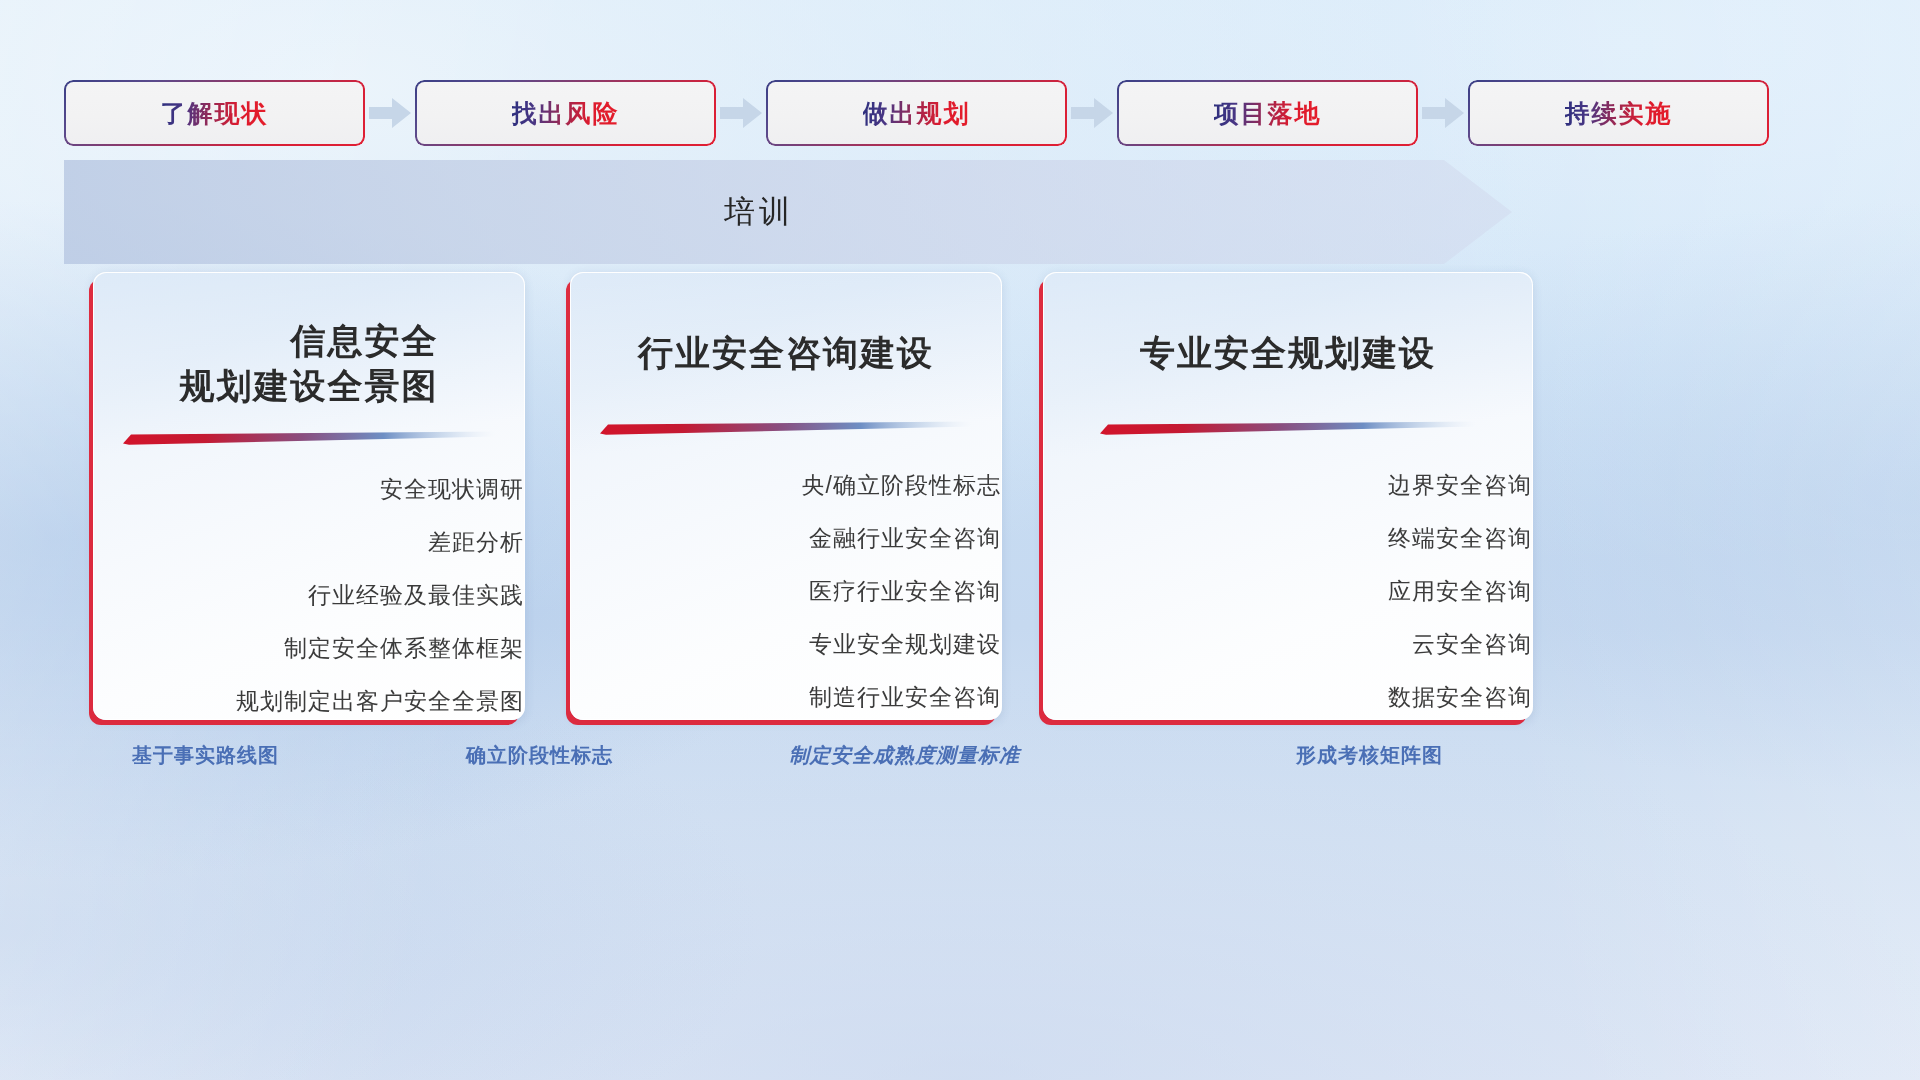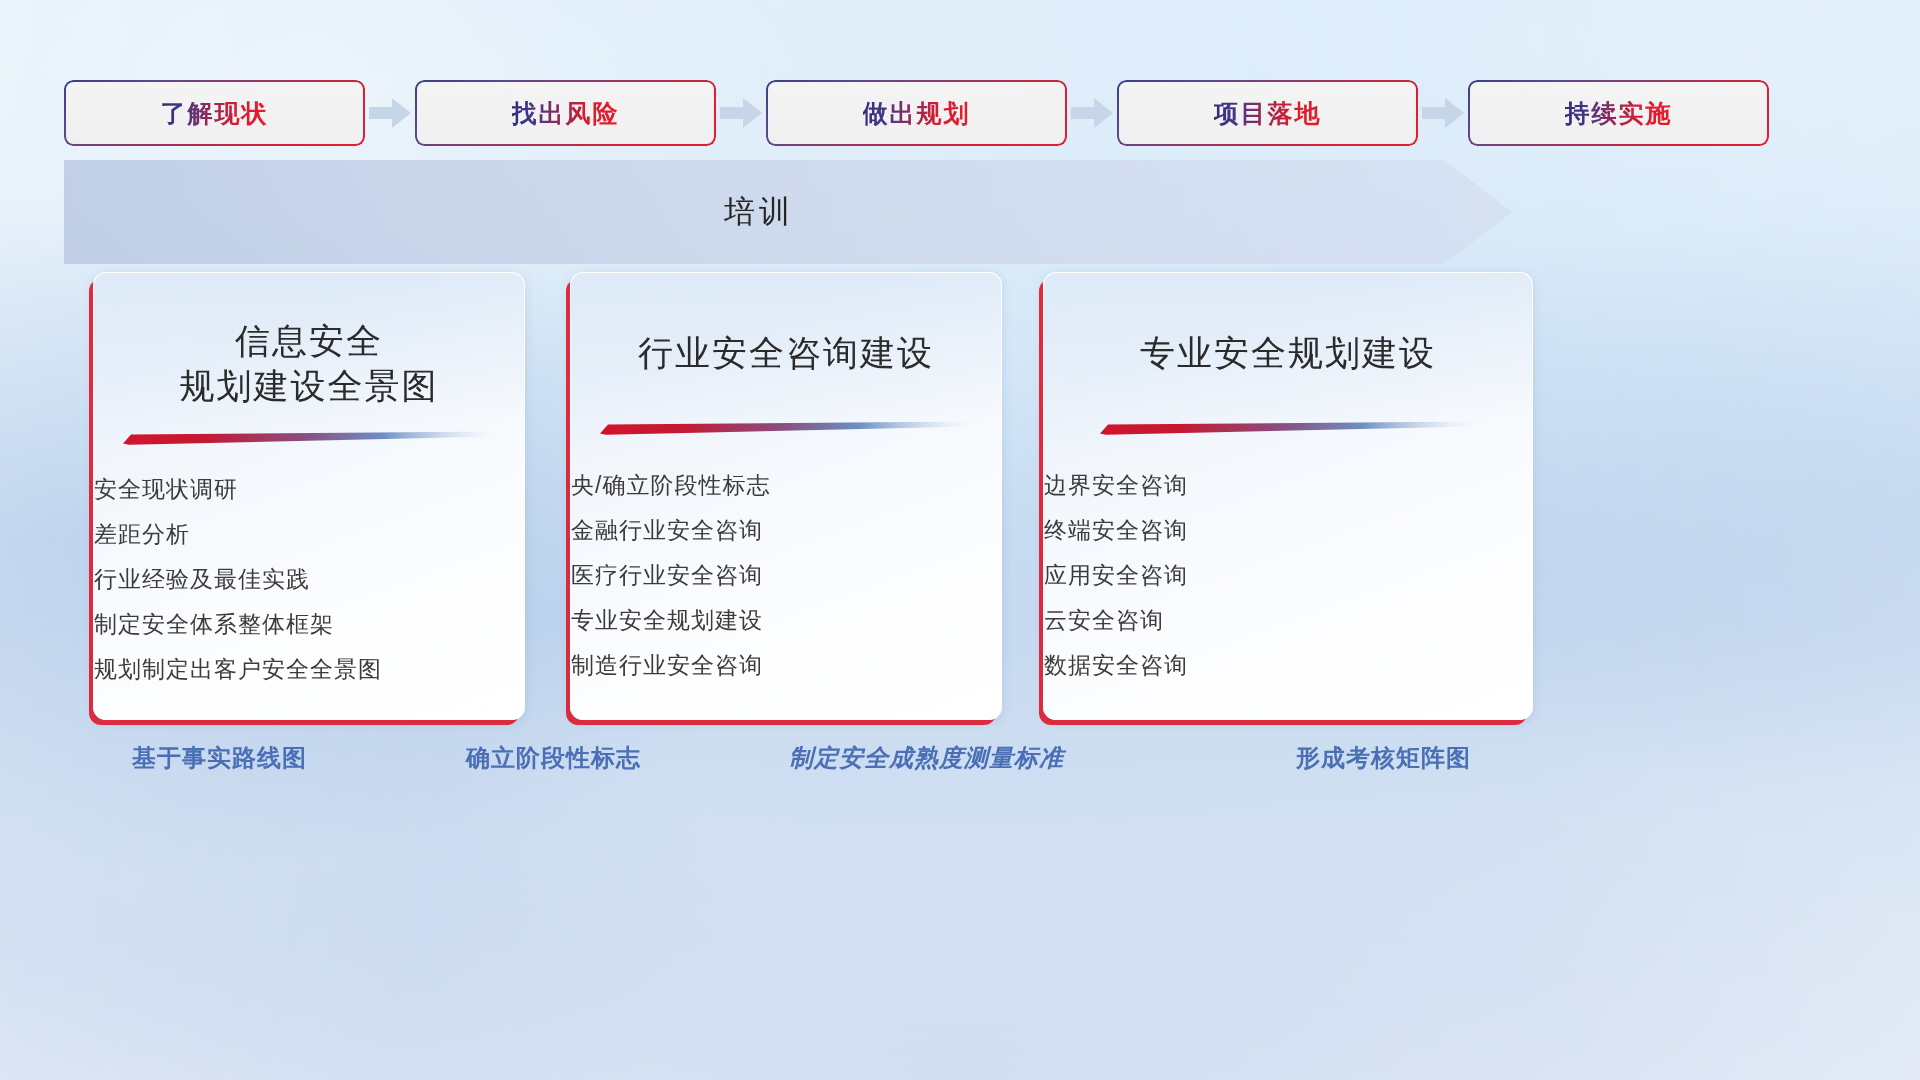--- a/index.html
+++ b/index.html
@@ -109,50 +109,50 @@
     background:linear-gradient(175deg, rgba(185,212,240,.35) 0%, rgba(255,255,255,0) 38%);
     pointer-events:none;
   }
   .card-1{ left:93px; }
   .card-2{ left:570px; }
   .card-3{ left:1043px; width:490px; }
 
   .card-inner{ position:relative; z-index:2; height:100%; display:flex; flex-direction:column; align-items:center; }
   .card-title{
     margin-top:46px;
-    text-align:center;
-    font-size:35px; font-weight:400; color:#2b2b2b;
+    text-align:right;
+    font-size:35px; font-weight:700; color:#2b2b2b;
     letter-spacing:2px; line-height:1.28;
     white-space:pre-line;
   }
   .card-2 .card-title, .card-3 .card-title{ margin-top:58px; }
   .card-divider{
     margin-top:auto;
     width:372px; height:14px;
     position:absolute; left:50%; transform:translateX(-50%);
     top:158px;
   }
   .card-2 .card-divider, .card-3 .card-divider{ top:148px; }
   .card-3 .card-divider{ width:376px; }
   .card-divider svg{ display:block; }
   .card-list{
     position:absolute; left:0; right:0; top:196px;
-    display:flex; flex-direction:column; align-items:flex-start; gap:4px;
+    display:flex; flex-direction:column; align-items:flex-end; gap:12px;
   }
   .card-2 .card-list, .card-3 .card-list{ top:192px; }
   .card-list .li{
     font-size:23px; color:#3b3b3b; letter-spacing:1px;
     line-height:41px; height:41px;
   }
 
   
   #footer-labels{ position:absolute; left:0; top:742px; width:1920px; height:48px; }
   .foot-label{
     position:absolute; top:0;
-    font-size:24px; font-weight:700; color:#4a6fb5; letter-spacing:1px;
+    font-size:20px; font-weight:700; color:#4a6fb5; letter-spacing:1px;
     white-space:nowrap;
   }
   .fl-0{ left:132px; }
   .fl-1{ left:466px; }
   .fl-2{ left:789px;font-style:italic; }
   .fl-3{ left:1296px; }
 </style>
 </head>
 <body>
 

